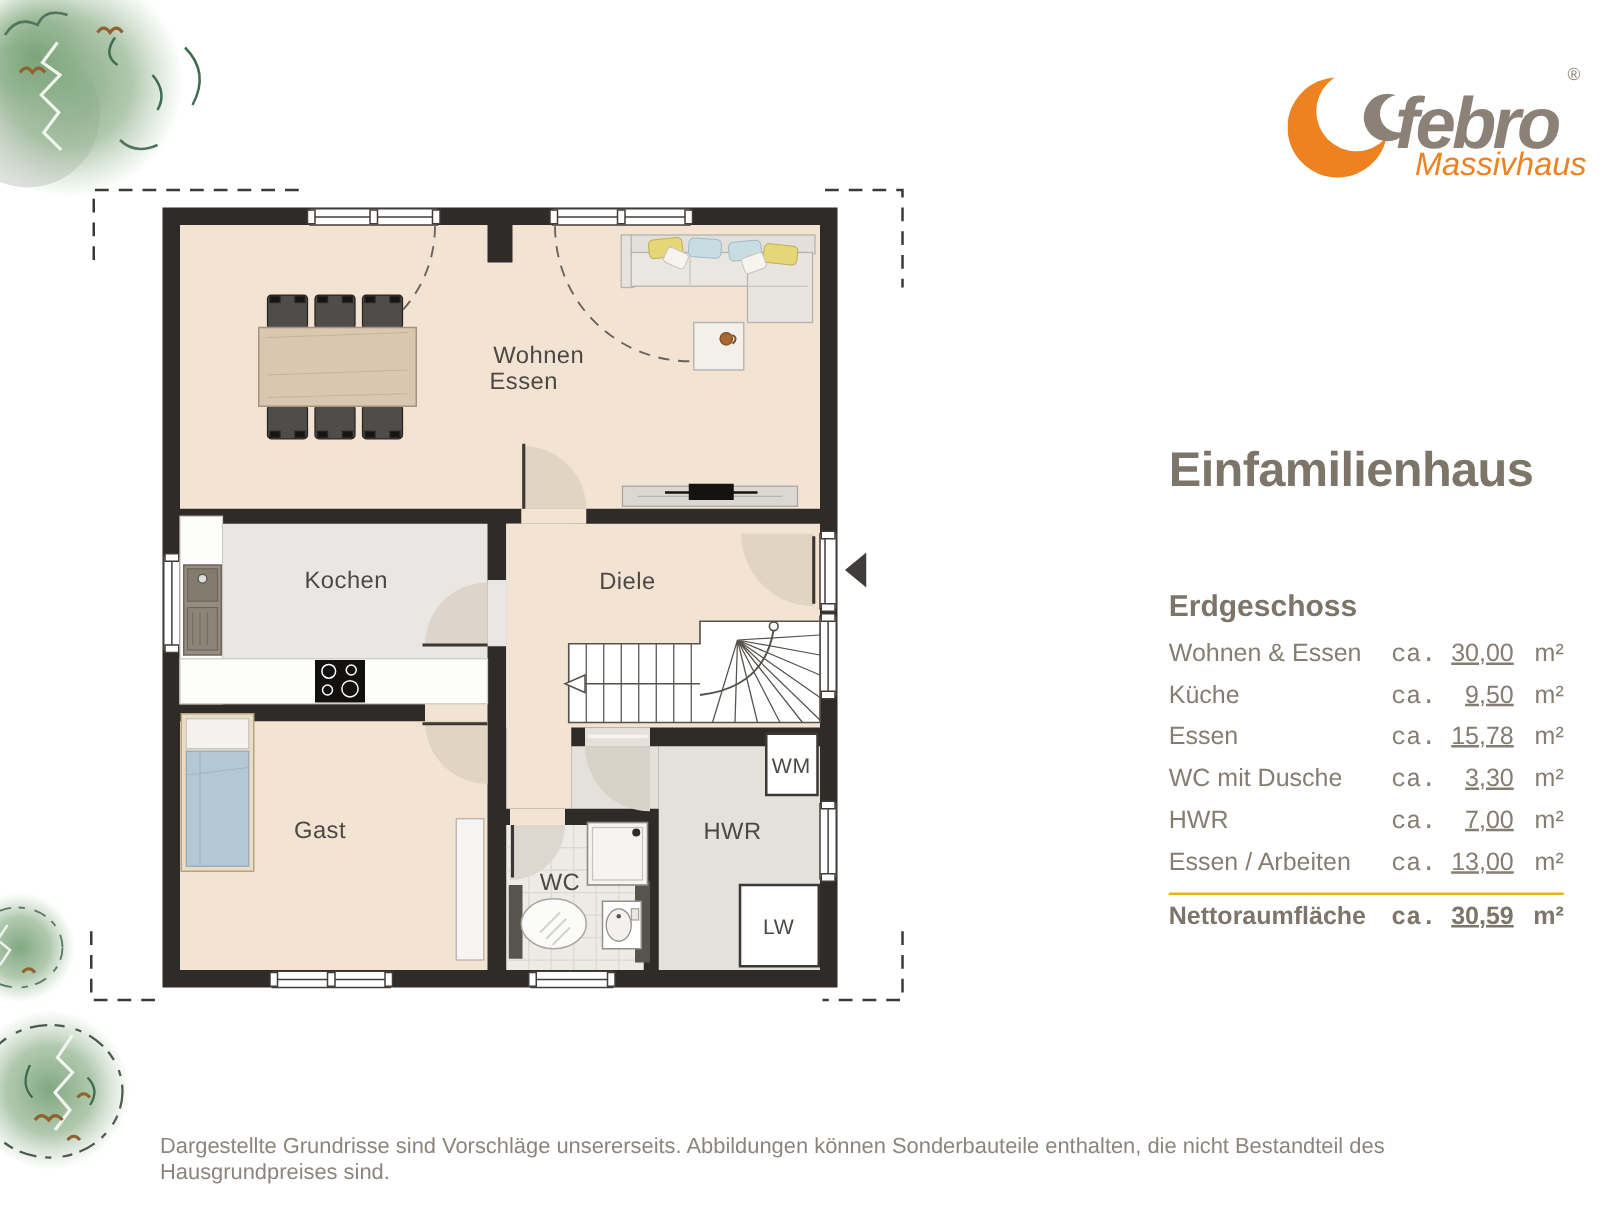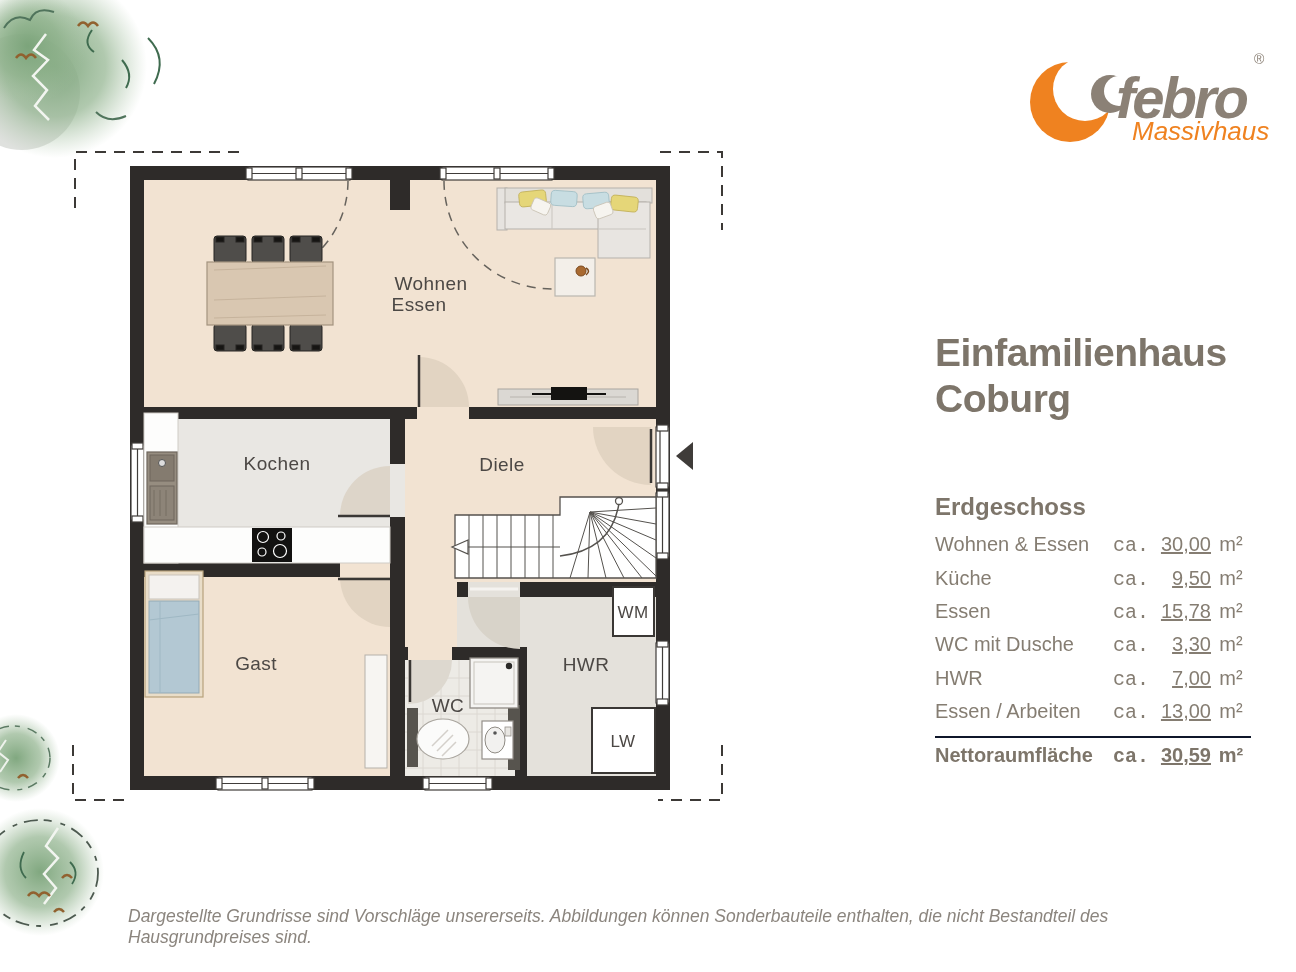--- a/index.html
+++ b/index.html
@@ -1,29 +1,29 @@
 <!DOCTYPE html>
 <html><head>
 <meta charset="utf-8">
 <style>
   html,body{margin:0;padding:0;background:#fff;}
   body{width:1296px;height:972px;font-family:"Liberation Sans",sans-serif;}
   .stage{position:relative;width:1296px;height:972px;overflow:hidden;background:#fff;}
   svg.plan{position:absolute;left:0;top:0;}
-  .panel{position:absolute;left:935px;top:330px;width:316px;color:#857d72;}
+  .panel{position:absolute;left:935px;top:354px;width:316px;color:#857d72;}
   .title{font-size:39px;font-weight:bold;line-height:1.17;letter-spacing:-0.5px;color:#7d756a;}
   .heading{margin-top:72px;font-size:24px;font-weight:bold;color:#7d756a;}
   .rows{margin-top:12px;font-size:20px;}
   .arearow{display:flex;align-items:baseline;height:33.4px;}
   .lbl{flex:1;white-space:nowrap;}
   .ca{width:38px;font-family:Liberation Mono, monospace;}
   .val{width:60px;text-align:right;text-decoration:underline;}
-  .unit{width:40px;text-align:center;}
-  .arearow.total{border-top:2px solid #0f172a;font-weight:bold;height:auto;padding-top:6px;margin-top:2px;color:#7d756a;}
-  .footer{position:absolute;left:128px;top:906px;width:1124px;font-size:17.5px;color:#8b857e;font-style:italic;}
+  .unit{width:40px;text-align:right;}
+  .arearow.total{border-top:2px solid #eab308;font-weight:bold;height:auto;padding-top:6px;margin-top:2px;color:#7d756a;}
+  .footer{position:absolute;left:128px;top:906px;width:1124px;font-size:17.5px;color:#8b857e;}
   .logo{position:absolute;left:1030px;top:38px;width:240px;height:108px;}
 </style>
 </head>
 <body>
 
 <div class="stage">
 
   <svg class="plan" width="1296" height="972" viewBox="0 0 1296 972">
     <defs>
       <radialGradient id="tg" cx="50%" cy="50%" r="50%">
@@ -312,21 +312,20 @@
       </g>
       <text x="86" y="80" font-size="58" font-weight="bold" font-style="italic" fill="#8b8176" style="letter-spacing:-3px;">febro</text>
       <text x="224" y="26" font-size="14" fill="#8b8176">®</text>
       <text x="102" y="102" font-size="26" font-style="italic" fill="#ef8220">Massivhaus</text>
     </svg>
   </div>
 
   <div class="panel">
     <div class="title">
       <span>Einfamilienhaus</span><br>
-      <span>Coburg</span>
     </div>
     <div class="heading">Erdgeschoss</div>
     <div class="rows">
       <div class="arearow">
           <span class="lbl">Wohnen &amp; Essen</span>
           <span class="ca">ca.</span>
           <span class="val">30,00</span>
           <span class="unit">m²</span>
         </div>
       <div class="arearow">

